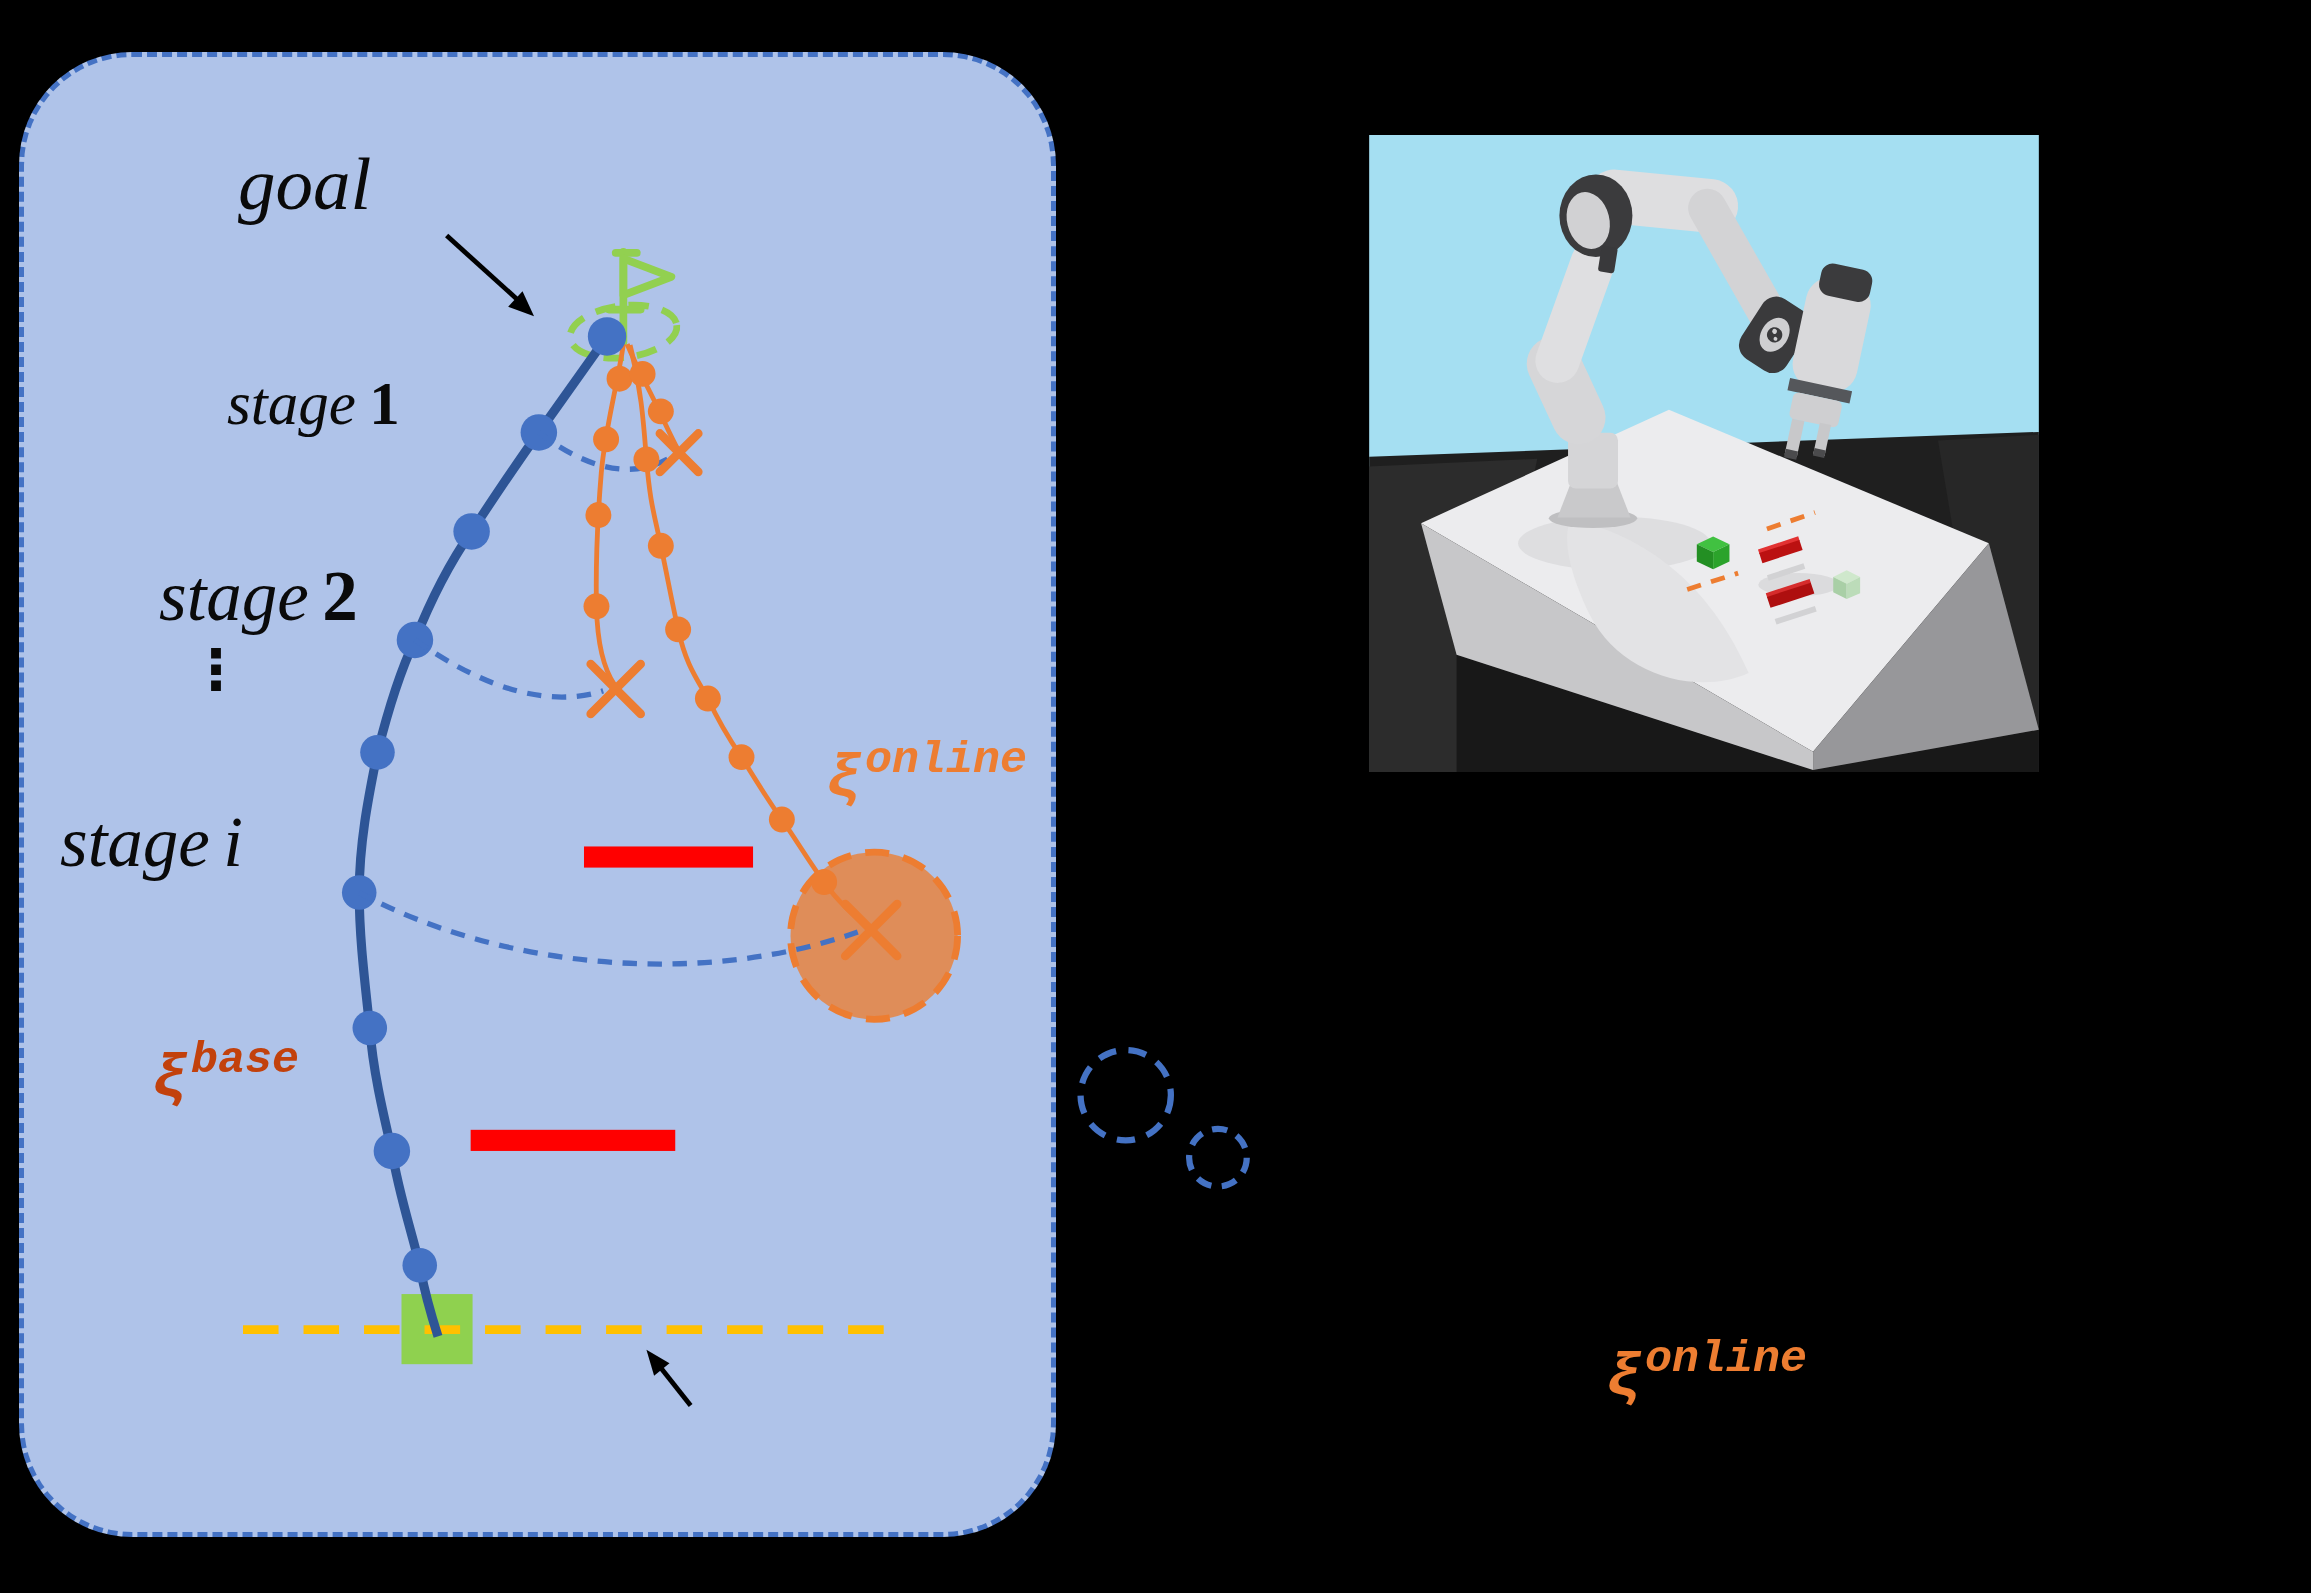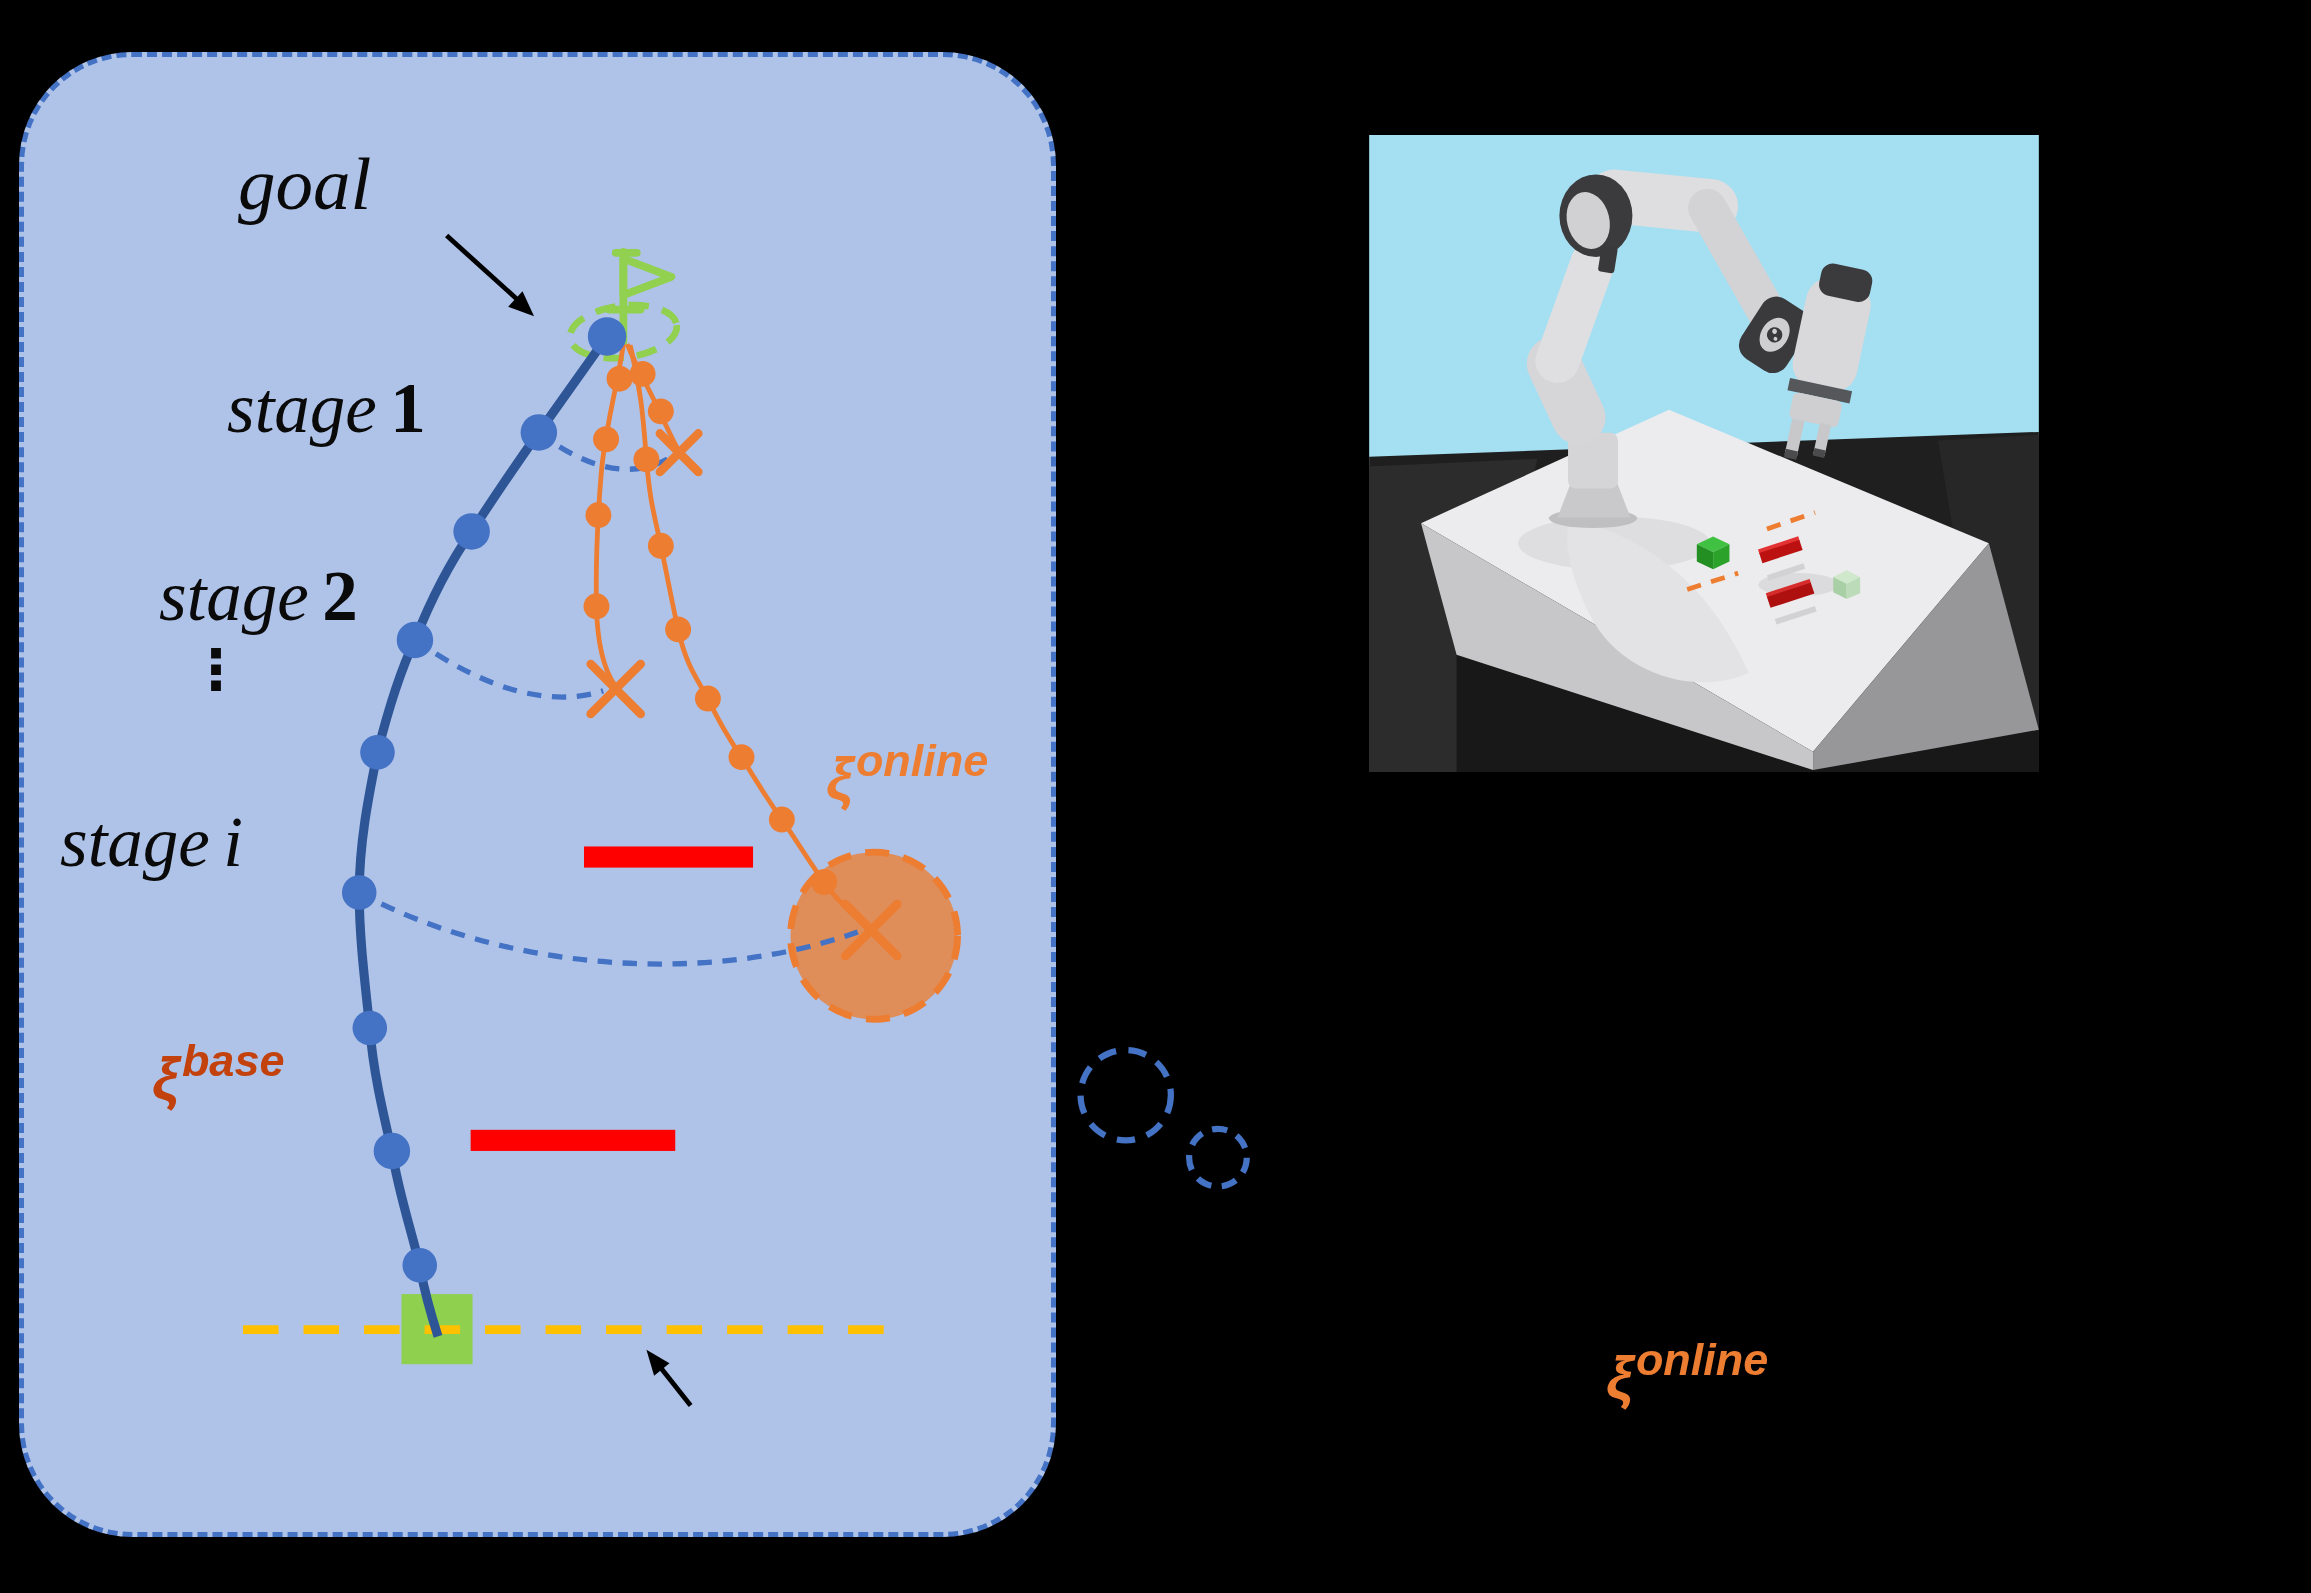--- a/index.html
+++ b/index.html
@@ -7,29 +7,29 @@
           font-family:"Liberation Serif","DejaVu Serif",serif;padding-left:48px;}
   
   .panel{position:absolute;left:19px;top:52px;width:1027px;height:1475px;
          background:#AFC3E9;border:5.8px dashed #4472C4;border-radius:113px;}
   .overlay{position:absolute;left:0;top:0;width:2311px;height:1594px;}
   
   .lbl{position:absolute;color:#0a0a0a;font-style:italic;line-height:1;white-space:nowrap;}
   .lbl .num{font-style:normal;font-weight:bold;margin-left:13.4px;}
   .lbl .num.it{font-style:italic;font-weight:normal;}
   .goal{left:238px;top:146px;font-size:75px;}
-  .stage1{left:227px;top:373px;font-size:71px;}
+  .stage1{left:227px;top:373px;font-size:61px;}
   .stage2{left:142px;top:561px;font-size:71px;margin-left:17px;}
   .vdots{left:188px;top:642px;font-size:56px;font-weight:bold;font-style:normal;
          font-family:"DejaVu Sans",sans-serif;letter-spacing:0;}
   .stagei{left:60px;top:807px;font-size:71px;}
   .startline{left:513px;top:1414px;font-size:71px;}
   
   .traj{position:absolute;font-style:italic;font-weight:bold;line-height:1;white-space:nowrap;
-        font-family:Liberation Sans, sans-serif;}
+        font-family:Liberation Mono, monospace;}
   .traj .xi{font-size:60px;}
   .traj sup{font-size:45px;vertical-align:23px;margin-left:2.9px;}
   .xibase{left:152px;top:1038px;color:#c2410c;}
   .xionline-panel{left:826px;top:738px;color:#ED7D31;}
   .xionline-note{left:1606px;top:1337px;color:#ED7D31;}
   
   .sim{position:absolute;left:1369px;top:135px;width:670px;height:637px;}
 </style>
 </head>
 <body>

